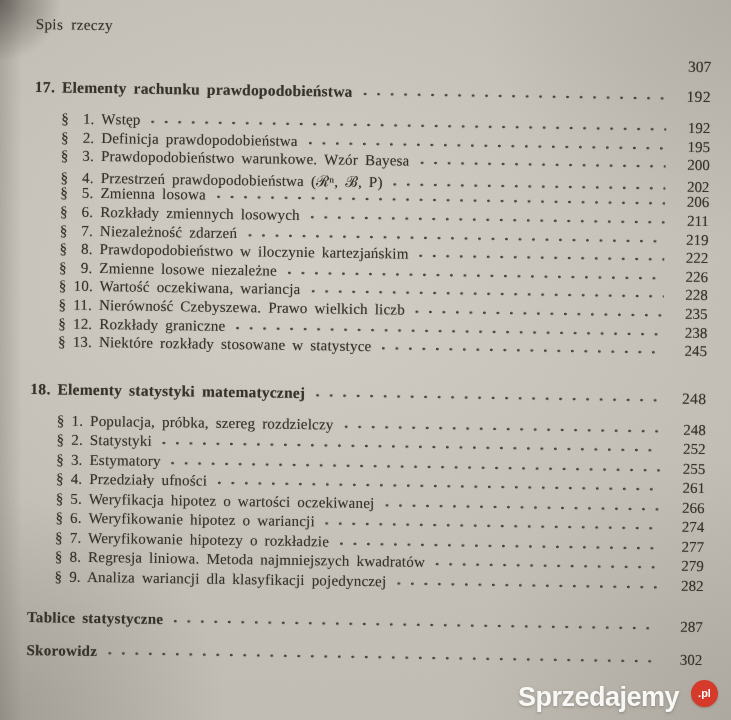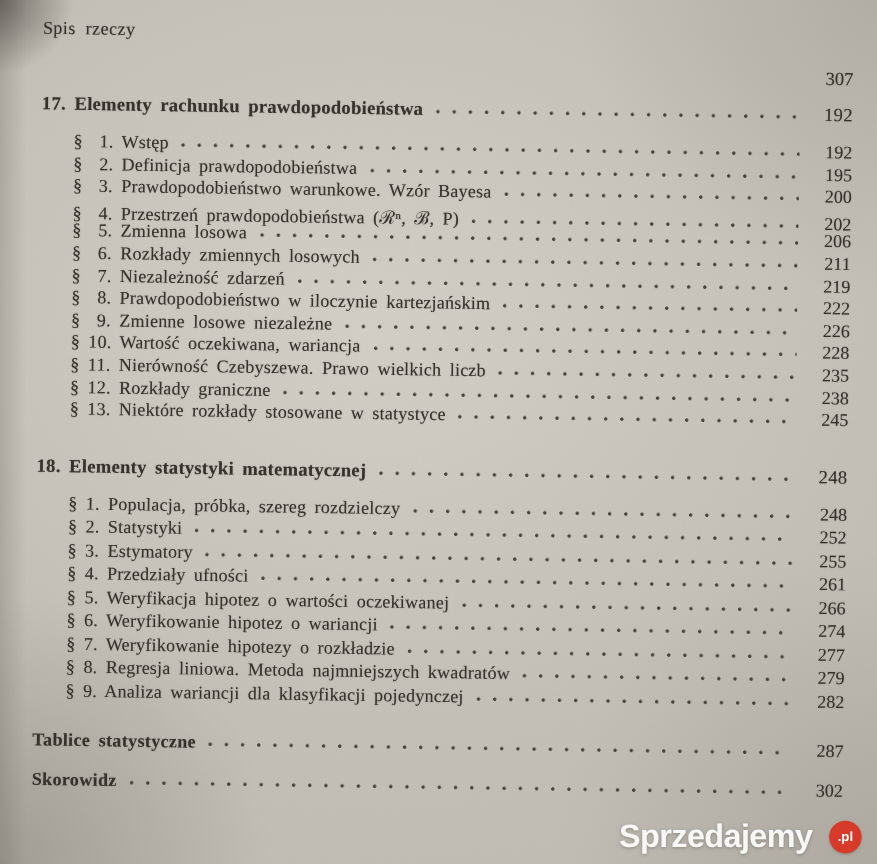--- a/index.html
+++ b/index.html
@@ -36,30 +36,30 @@
     background-image:radial-gradient(circle at 2.2px 4px, #44403a 1.15px, rgba(0,0,0,0) 1.65px);
     background-size:13.5px 7px; background-repeat:repeat-x;
   }
   .toc-page { flex:0 0 36px; text-align:right; }
   .entries { margin-left:27px; margin-top:12px; }
   .entries-18 .toc-row { height:19.5px; }
   .section-18 { margin-top:28px; }
   .footer-list { margin-top:22px; }
   .footer-list .toc-row { height:20px; margin-bottom:13px; }
   .footer-list .toc-label { font-weight:bold; letter-spacing:0.3px; }
-  .watermark { position:absolute; right:13px; bottom:9px; display:flex; align-items:flex-end; }
+  .watermark { position:absolute; right:13px; bottom:9px; display:flex; align-items:center;gap:11px; }
   .wm-text {
     font-family:"Liberation Sans","DejaVu Sans",sans-serif; font-weight:bold;
     font-size:27px; line-height:1; letter-spacing:-0.5px; padding-top:9px;
     color:rgba(255,255,255,0.93); text-shadow:0 1px 3px rgba(96,90,80,0.5);
   }
   .wm-badge {
     width:27px; height:27px; border-radius:50%; background:#d63a2a; color:#ffffff;
     font-family:"Liberation Sans","DejaVu Sans",sans-serif; font-weight:bold; font-size:11px;
-    display:flex; align-items:center; justify-content:center; margin-left:14px;
+    display:flex; align-items:center; justify-content:center; margin-left:1px;
     box-shadow:0 1px 2px rgba(90,60,50,0.35);
   }
 </style>
 </head>
 <body>
 
 <div class="photo">
 
   <div class="page-content">
 

